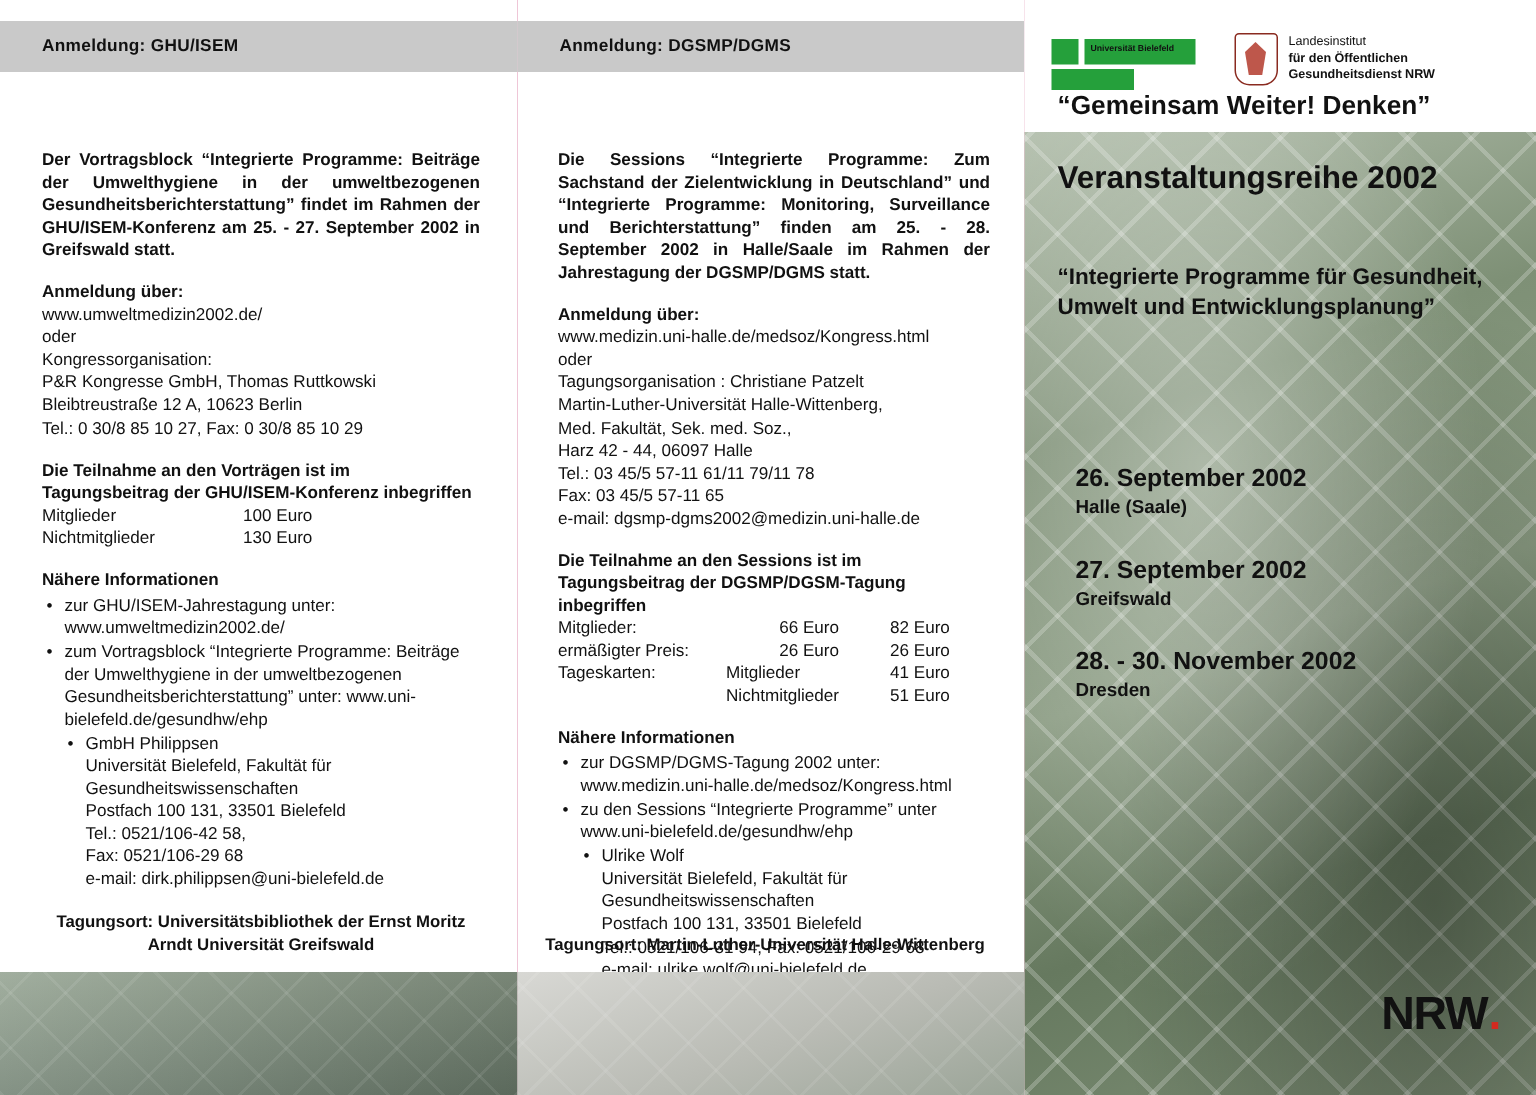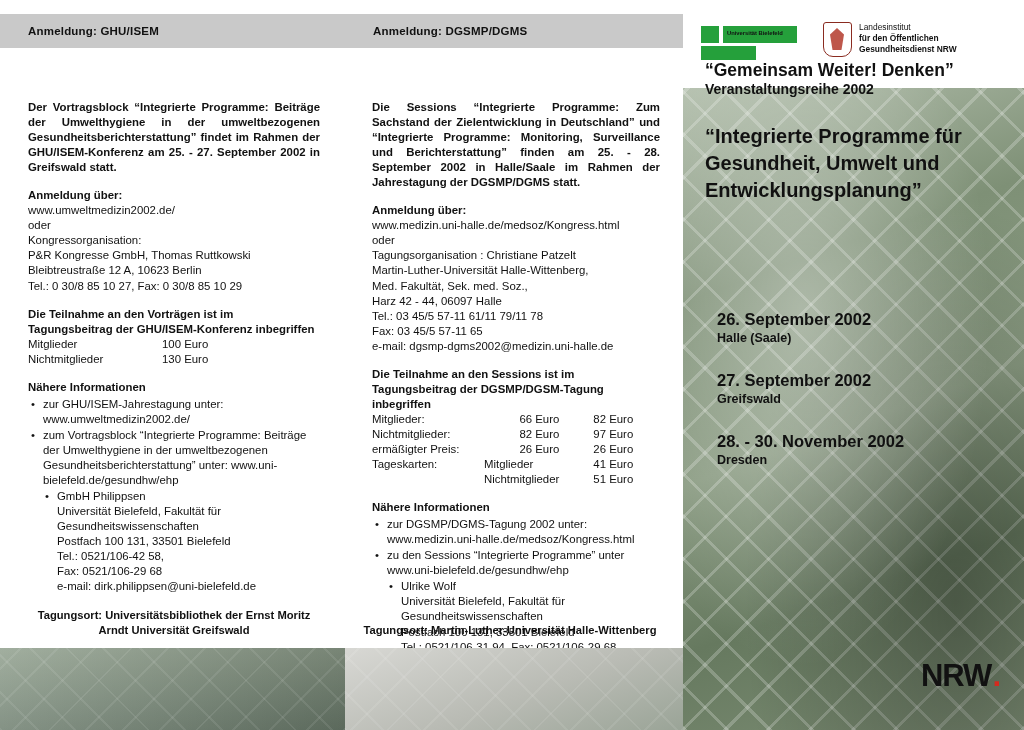--- a/index.html
+++ b/index.html
@@ -118,22 +118,22 @@
     background:radial-gradient(ellipse at 35% 35%,rgba(255,255,255,.35),rgba(0,0,0,0) 60%),
                radial-gradient(ellipse at 80% 80%,rgba(0,0,0,.30),rgba(0,0,0,0) 55%);
   }
 
   .cover-text{position:absolute;left:0;top:0;width:341px;bottom:0;padding:0;}
   .ct-title{
     position:absolute;left:22px;width:300px;top:60px;
     text-align:left;font-weight:bold;color:#111;
   }
   .t1{font-size:17.5px;}
-  .t2{font-size:14px;}
-  .t3{font-size:20px;margin-top:26px;line-height:1.35;}
+  .t2{font-size:21px;margin-top:26px;}
+  .t3{font-size:15px;margin-top:44px;line-height:1.35;}
 
   .dates{position:absolute;left:34px;top:310px;width:290px;}
   .dt{margin-bottom:26px;}
   .dt .d{font-size:16.5px;font-weight:bold;color:#111;}
   .dt .c{font-size:12.5px;font-weight:bold;color:#111;margin-top:2px;}
 
   .nrw{
     position:absolute;right:24px;bottom:36px;
     font-size:31px;font-weight:bold;letter-spacing:-1px;color:#111;
     display:flex;align-items:flex-end;
@@ -228,25 +228,20 @@
 
     <div class="blk">
       <p class="b">Die Teilnahme an den Sessions ist im Tagungsbeitrag der DGSMP/DGSM-Tagung inbegriffen</p>
       <div class="tbl">
         <div class="row">
           <div class="c" style="min-width:96px">Mitglieder:</div>
           <div class="c num" style="text-align:right">66 Euro</div>
           <div class="c">82 Euro</div>
         </div>
         <div class="row">
-          <div class="c">Nichtmitglieder:</div>
-          <div class="c num" style="text-align:right">82 Euro</div>
-          <div class="c">97 Euro</div>
-        </div>
-        <div class="row">
           <div class="c">ermäßigter Preis:</div>
           <div class="c num" style="text-align:right">26 Euro</div>
           <div class="c">26 Euro</div>
         </div>
         <div class="row">
           <div class="c">Tageskarten:</div>
           <div class="c num" style="text-align:left">Mitglieder</div>
           <div class="c">41 Euro</div>
         </div>
         <div class="row">

